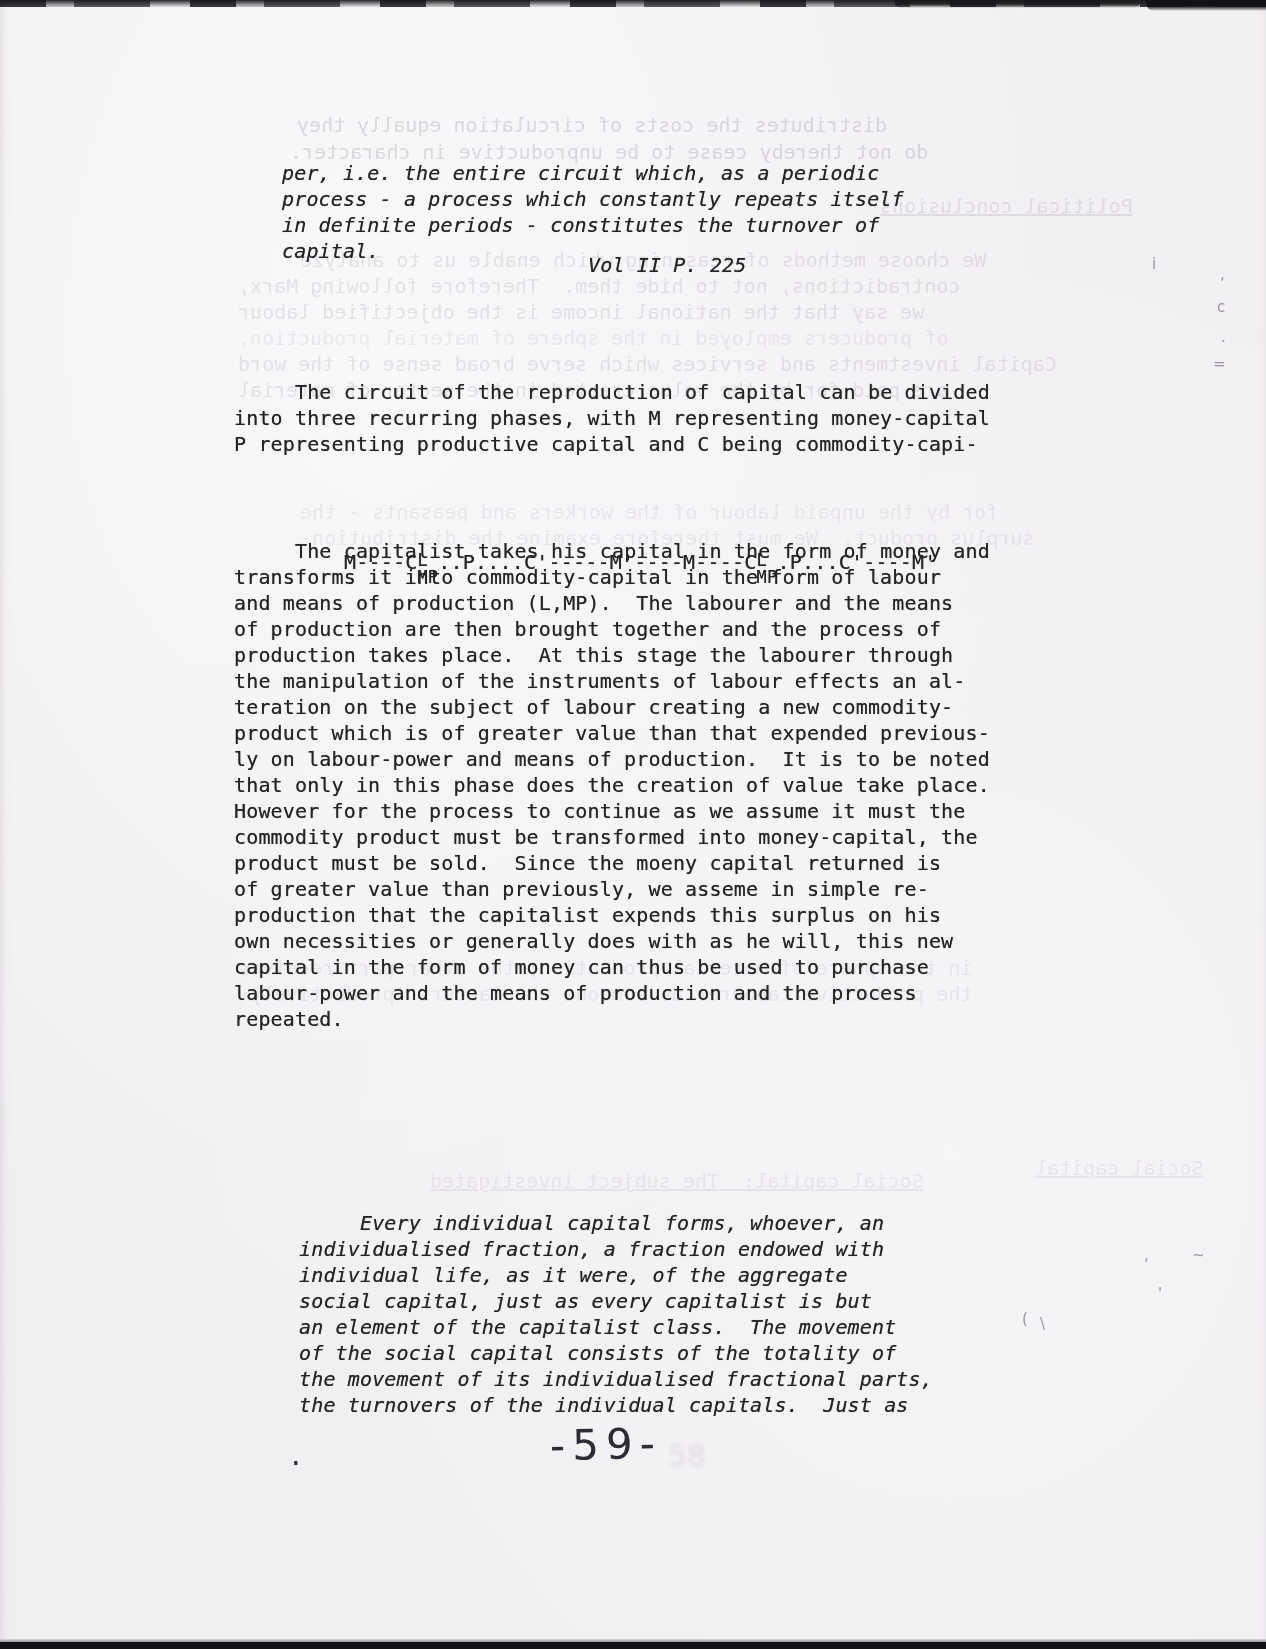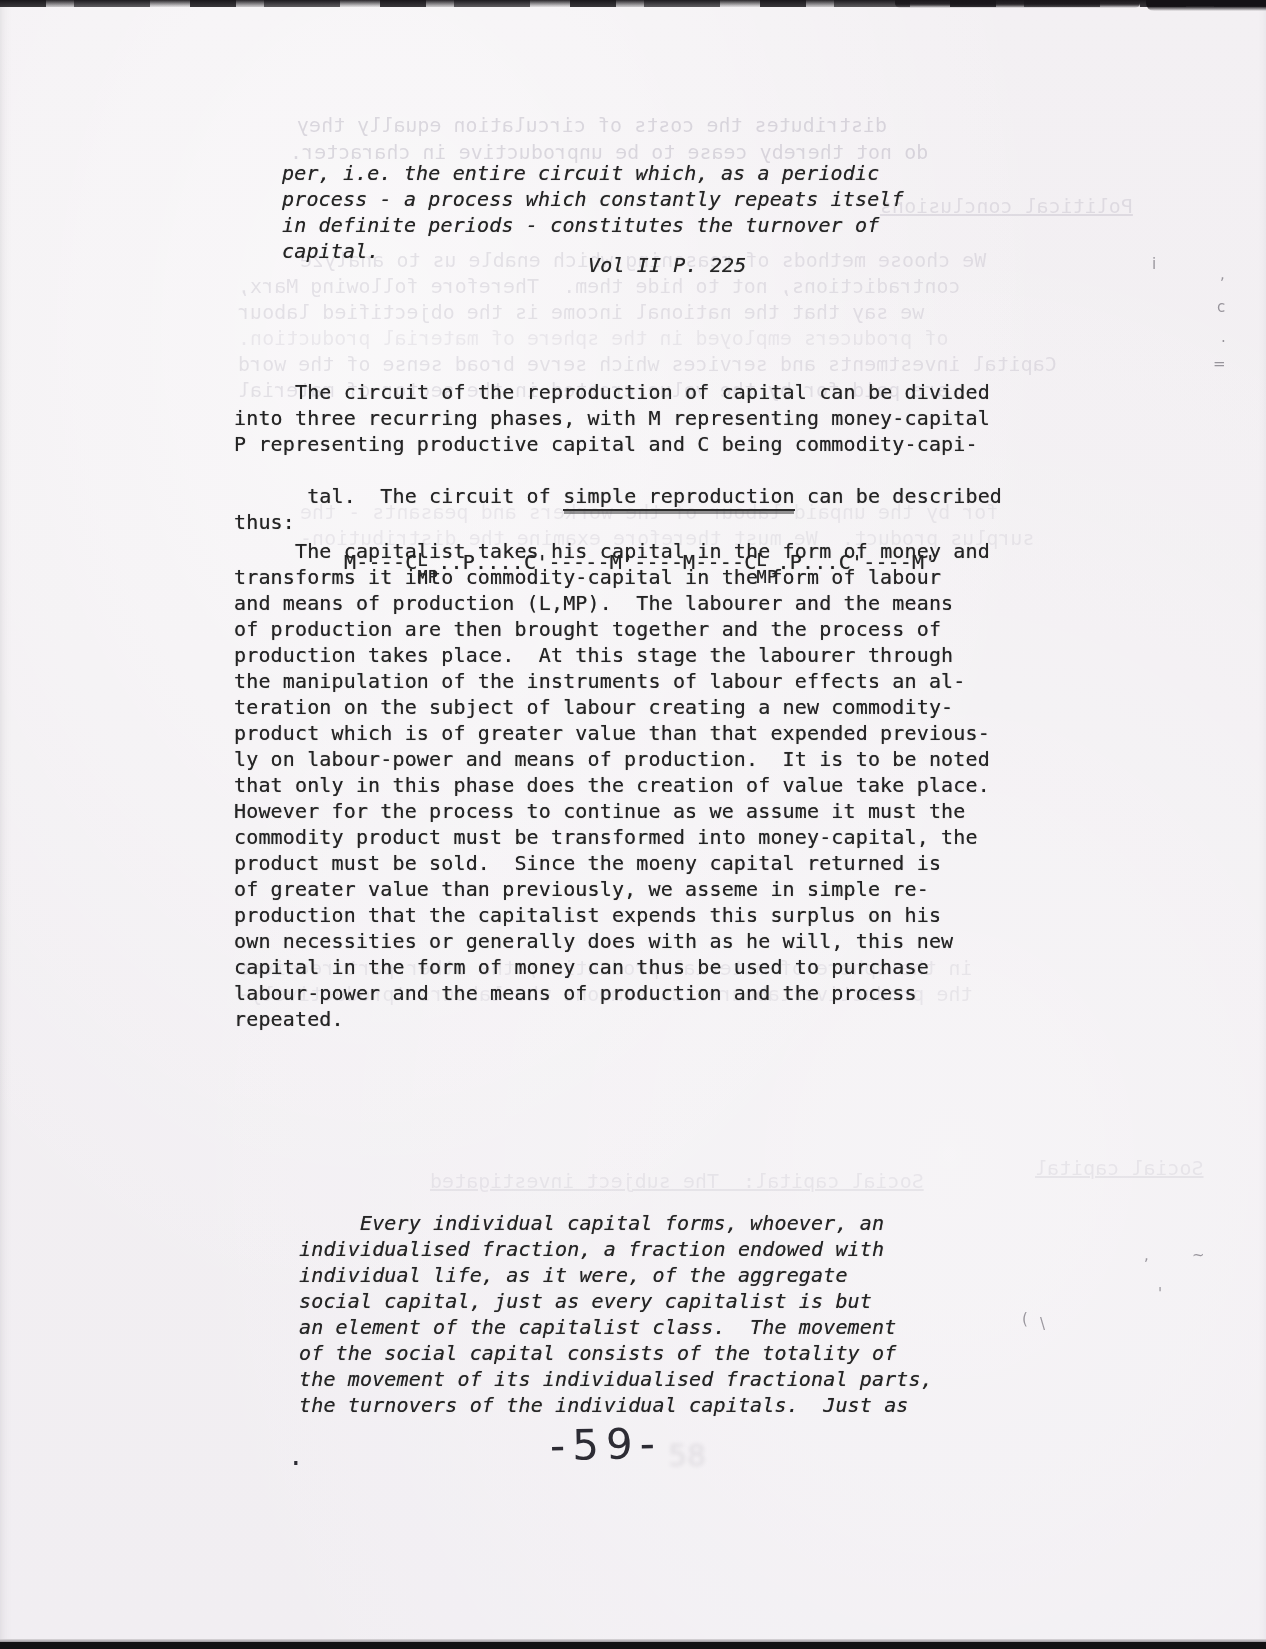--- a/index.html
+++ b/index.html
@@ -149,23 +149,20 @@
 in definite periods - constitutes the turnover of
 capital.</div>
 
   <div class="tw it" style="left:588px;top:252px;">Vol II P. 225</div>
 
 
   <div style="position:absolute;left:234px;top:379px;width:800px;">
     <div class="tw" style="position:static;">     The circuit of the reproduction of capital can be divided
 into three recurring phases, with M representing money-capital
 P representing productive capital and C being commodity-capi-</div>
-    <div class="tw" style="position:static;">
-      <span>tal.  The circuit of </span><span class="uline">simple reproduction</span><span> can be described thus:</span>
-    </div>
   </div>
 
   <div class="formula">
     <span>M----C</span><span class="fstack"><span>L</span><span>MP</span></span><span>..P....C'-----M'----M----C</span><span class="fstack"><span>L</span><span>MP</span></span><span>.P...C'----M'</span>
   </div>
 
   <div class="tw" style="left:234px;top:538px;width:800px;">     The capitalist takes his capital in the form of money and
 transforms it into commodity-capital in the form of labour
 and means of production (L,MP).  The labourer and the means
 of production are then brought together and the process of

